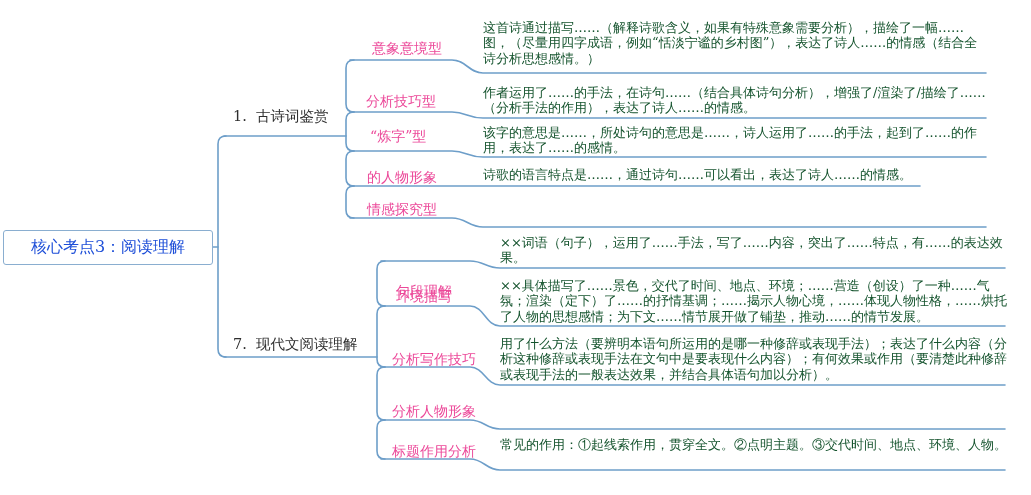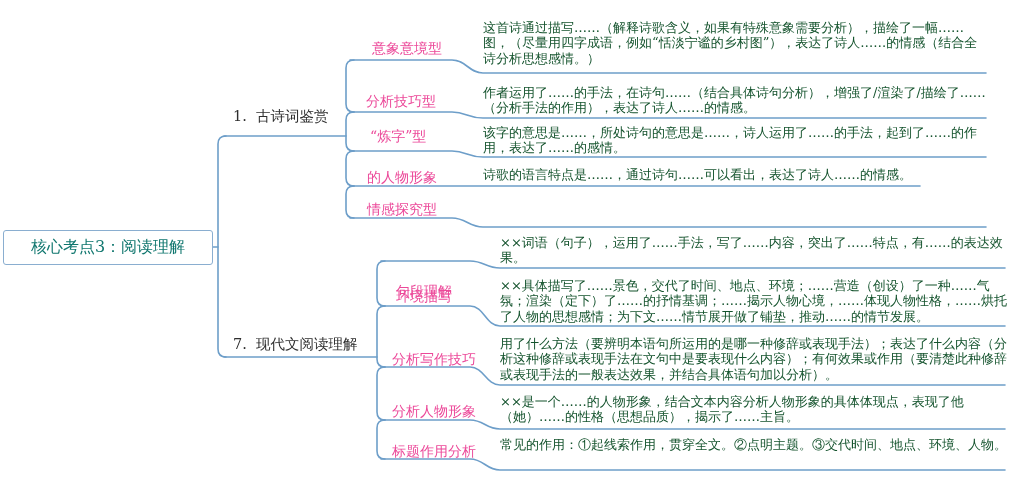--- a/index.html
+++ b/index.html
@@ -33,21 +33,21 @@
     text-align:left;
   }
   .root-box{
     position:absolute;
     left:3px;top:230px;
     width:210px;height:35px;
     border:1.4px solid #8aaed0;
     border-radius:3px;
     background:#ffffff;
     display:flex;align-items:center;justify-content:center;
-    font-size:16px;color:#0f766e;
+    font-size:16px;color:#1d4ed8;
     box-sizing:border-box;
   }
 </style>
 </head>
 <body>
 
 <div id="canvas">
 
   <svg id="wires" viewBox="0 0 1031 495" xmlns="http://www.w3.org/2000/svg" fill="none" stroke="#6d9ec9" stroke-width="1.6" stroke-linecap="round">
 
@@ -98,16 +98,15 @@
 
   <div class="node-label" style="left:396px;top:243px;margin-top:40px;">句段理解</div>
   <div class="node-label" style="left:396px;top:288px;">环境描写</div>
   <div class="node-label" style="left:392px;top:351px;">分析写作技巧</div>
   <div class="node-label" style="left:392px;top:403px;">分析人物形象</div>
   <div class="node-label" style="left:392px;top:443px;">标题作用分析</div>
 
   <div class="detail-text" style="left:500px;top:235px;width:507px;">××词语（句子），运用了……手法，写了……内容，突出了……特点，有……的表达效果。</div>
   <div class="detail-text" style="left:500px;top:278px;width:507px;">××具体描写了……景色，交代了时间、地点、环境；……营造（创设）了一种……气氛；渲染（定下）了……的抒情基调；……揭示人物心境，……体现人物性格，……烘托了人物的思想感情；为下文……情节展开做了铺垫，推动……的情节发展。</div>
   <div class="detail-text" style="left:500px;top:336px;width:507px;">用了什么方法（要辨明本语句所运用的是哪一种修辞或表现手法）；表达了什么内容（分析这种修辞或表现手法在文句中是要表现什么内容）；有何效果或作用（要清楚此种修辞或表现手法的一般表达效果，并结合具体语句加以分析）。</div>
-  <div class="detail-text" style="left:500px;top:394px;width:507px;">××是一个……的人物形象，结合文本内容分析人物形象的具体体现点，表现了他（她）……的性格（思想品质），揭示了……主旨。</div>
   <div class="detail-text" style="left:500px;top:437px;width:507px;">常见的作用：①起线索作用，贯穿全文。②点明主题。③交代时间、地点、环境、人物。</div>
 
 </div>
 
 </body></html>

